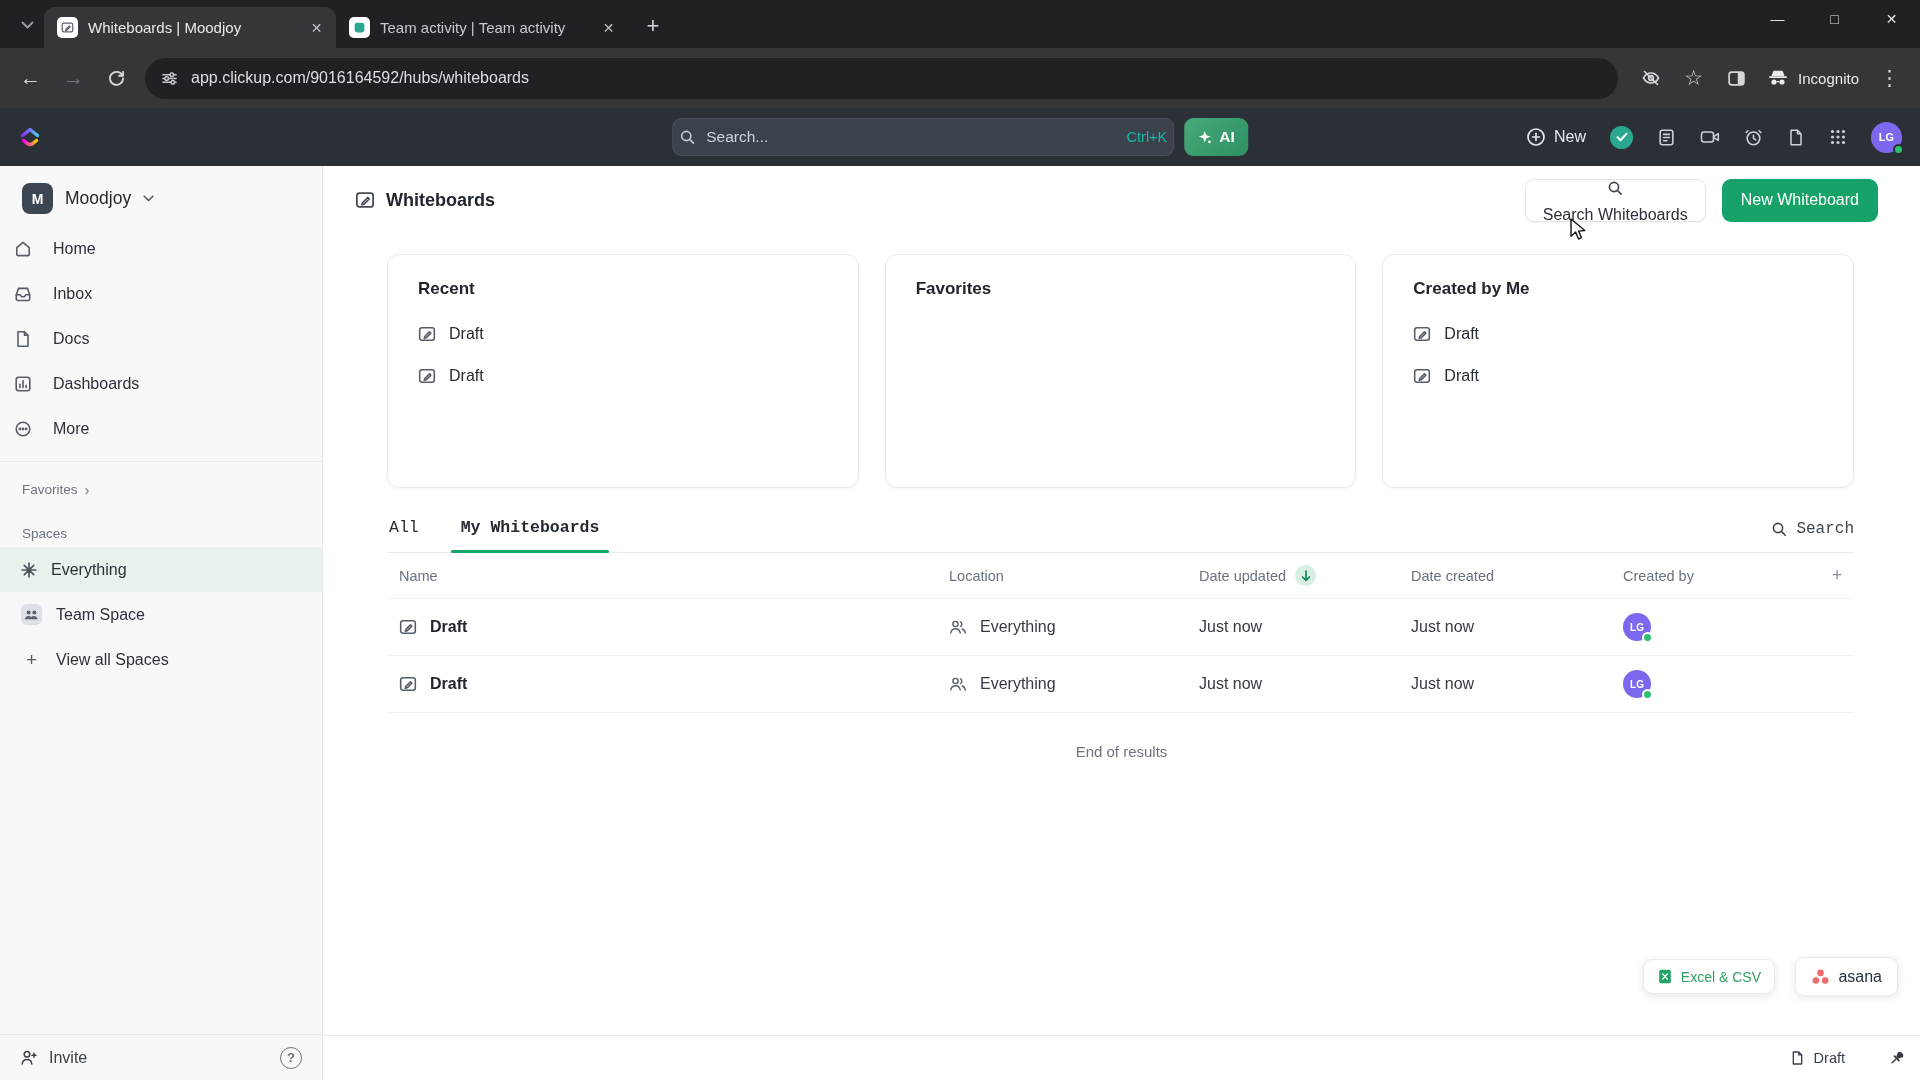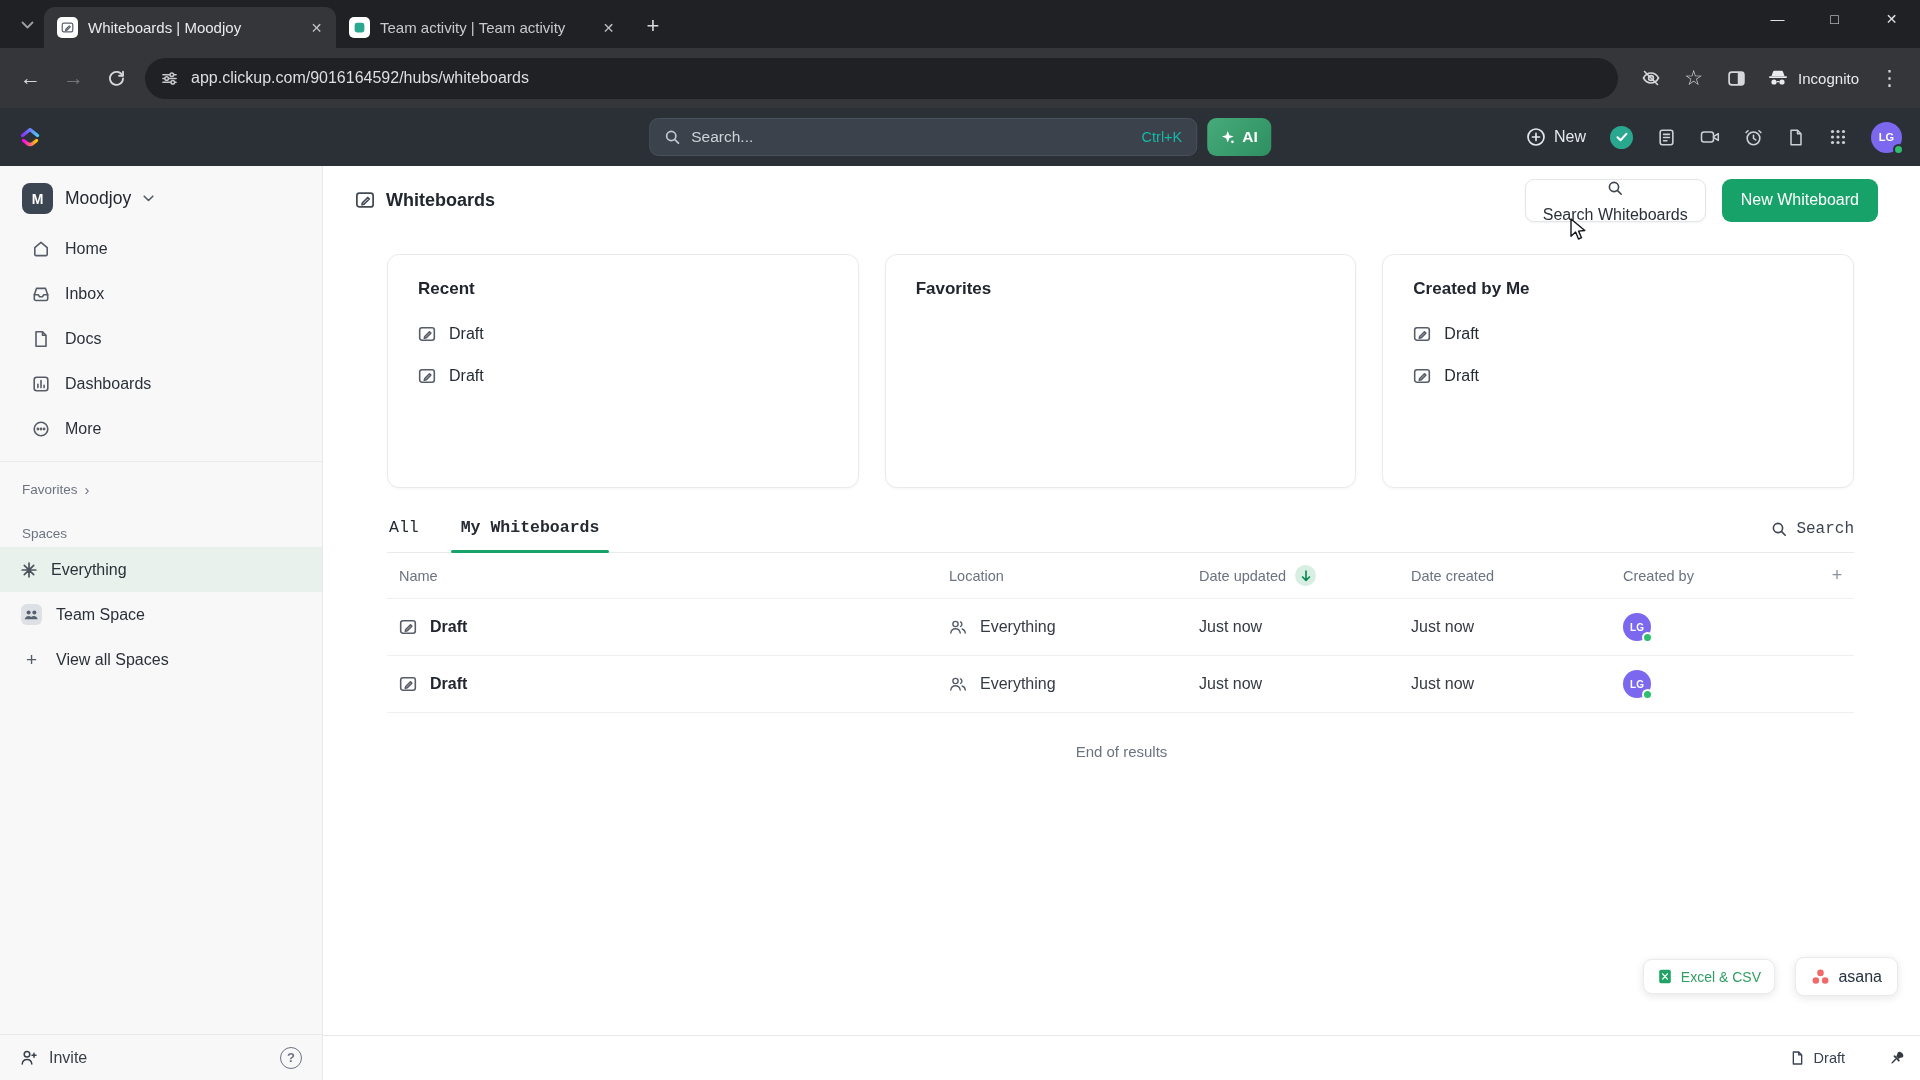--- a/index.html
+++ b/index.html
@@ -22,38 +22,38 @@
   .toolbar { height:60px; background:#35363a; display:flex; align-items:center; padding:0 10px; gap:2px; }
   .tb-btn { width:41px; height:41px; border-radius:50%; display:flex; align-items:center; justify-content:center; color:#d5d8db; font-size:21px; }
   .tb-btn.disabled { color:#72767b; }
   .omnibox { flex:1; height:41px; background:#202124; border-radius:21px; margin:0 10px 0 6px; display:flex; align-items:center; padding:0 16px; gap:13px; }
   .omnibox .url { font-size:16px; color:#dcdfe3; }
   .inc-chip { display:flex; align-items:center; gap:9px; color:#e8eaed; font-size:15px; margin:0 8px; }
 
   
   .cu-header { height:58px; background:#2b2f36; display:flex; align-items:center; padding:0 18px; position:relative; }
   .cu-center { position:absolute; left:50%; top:50%; transform:translate(-50%,-50%); display:flex; align-items:center; gap:10px; }
-  .cu-search { width:548px; height:38px; background:#3b424b; border:1px solid #49515c; border-radius:9px; display:flex; align-items:center; padding:0 14px; gap:11px; color:#c9ced5; }
+  .cu-search { width:502px; height:38px; background:#3b424b; border:1px solid #49515c; border-radius:9px; display:flex; align-items:center; padding:0 6px; gap:11px; color:#c9ced5; }
   .cu-search .ph { font-size:15.5px; color:#ced3d9; flex:1; }
   .cu-search .kbd { font-size:14.5px; color:#14b8a6; }
   .ai-btn { height:38px; padding:0 13px; border-radius:9px; background:linear-gradient(135deg,#47aa7a,#2e9062); color:#fff; font-size:15.5px; font-weight:700; display:flex; align-items:center; gap:7px; }
   .cu-right { margin-left:auto; display:flex; align-items:center; gap:24px; color:#ccd1d7; }
   .new-btn { display:flex; align-items:center; gap:8px; font-size:16px; color:#e6e9ec; }
   .chk-circle { width:23px; height:23px; border-radius:50%; background:#2aa78f; display:flex; align-items:center; justify-content:center; }
   .cu-avatar { width:31px; height:31px; border-radius:50%; background:#7b68ee; color:#fff; font-size:11px; font-weight:700; display:flex; align-items:center; justify-content:center; position:relative; }
   .cu-avatar .dot, .row-avatar .dot { position:absolute; right:-2px; bottom:-2px; width:11px; height:11px; border-radius:50%; background:#2fbf71; border:2px solid #fff; }
   .cu-avatar .dot { border-color:#2b2f36; }
 
   
   .app-body { display:flex; height:914px; }
   .sidebar { width:323px; background:#f8f8f9; border-right:1px solid #e7e8ea; display:flex; flex-direction:column; }
   .ws-row { display:flex; align-items:center; gap:12px; padding:17px 20px 12px 22px; }
   .ws-tile { width:31px; height:31px; border-radius:8px; background:#3c4653; color:#fff; font-weight:700; font-size:14px; display:flex; align-items:center; justify-content:center; }
   .ws-name { font-size:17.5px; font-weight:400; color:#23272e; }
-  .nav-item { height:45px; display:flex; align-items:center; gap:15px; padding:0 32px; color:#2b3039; font-size:16px; }
+  .nav-item { height:45px; display:flex; align-items:center; gap:21px; padding:0 14px; color:#2b3039; font-size:16px; }
   .nav-item .nic { color:#565d68; display:flex; }
   .side-divider { height:1px; background:#e9eaec; margin:10px 0 0; }
   .side-sec { display:flex; align-items:center; gap:7px; padding:19px 22px 6px; font-size:13.5px; color:#6d7480; }
   .space-item { height:45px; display:flex; align-items:center; gap:13px; padding:0 20px; font-size:16px; color:#2b3039; }
   .space-item.active { background:#e9f1ec; }
   .side-bottom { margin-top:auto; border-top:1px solid #e7e8ea; height:46px; display:flex; align-items:center; justify-content:space-between; padding:0 20px; color:#3a4049; font-size:16px; }
   .invite { display:flex; align-items:center; gap:11px; }
   .help-circle { width:22px; height:22px; border-radius:50%; border:1.6px solid #6d7480; color:#6d7480; font-size:13px; font-weight:700; display:flex; align-items:center; justify-content:center; }
 
   .main { flex:1; display:flex; flex-direction:column; background:#fff; position:relative; }

